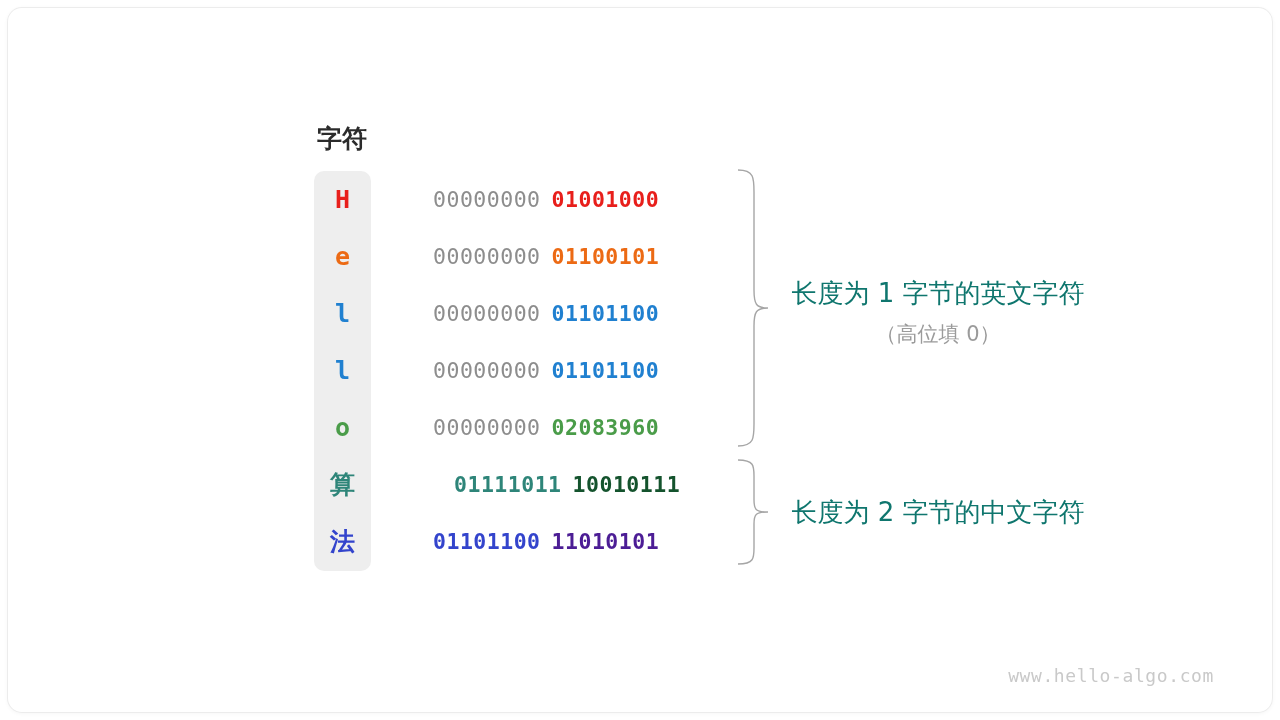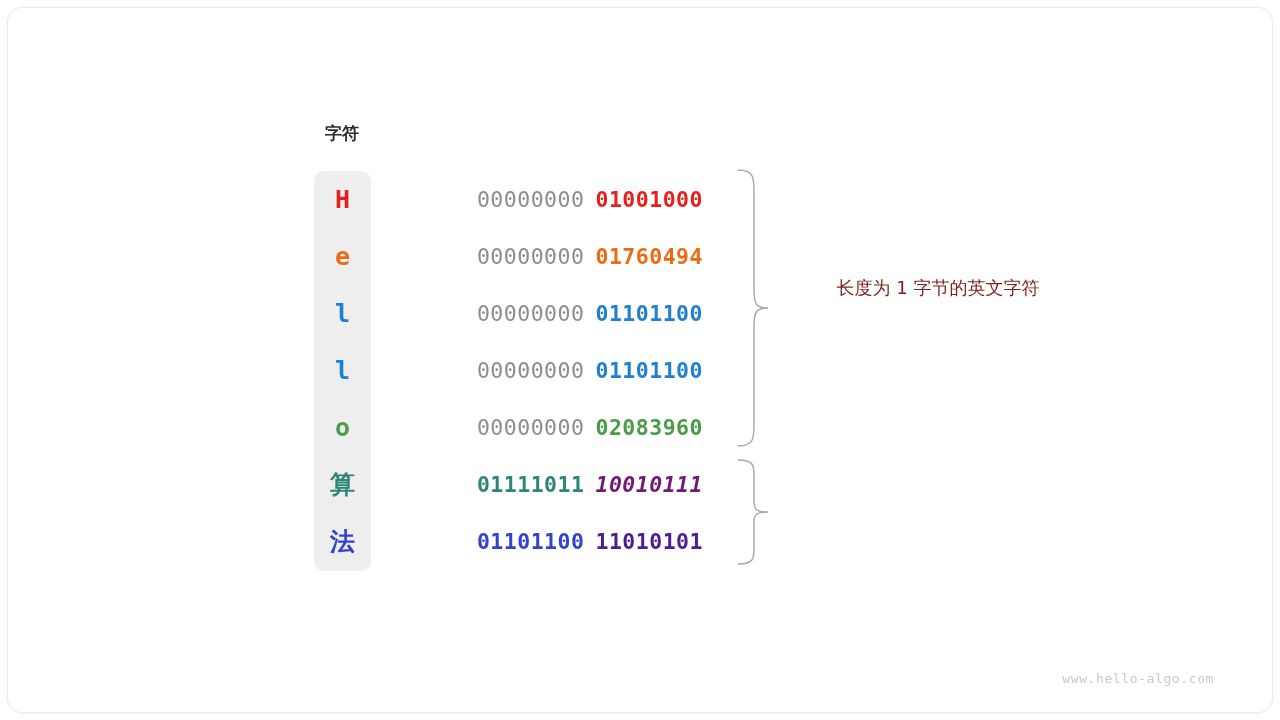--- a/index.html
+++ b/index.html
@@ -32,21 +32,21 @@
     position: absolute;
     font-weight: bold;
     color: #2b2b2b;
     white-space: nowrap;
   }
   .header-char {
     left: 298px;
     top: 114px;
     width: 72px;
     text-align: center;
-    font-size: 17px;
+    font-size: 25px;
     font-family: "DejaVu Sans", sans-serif;
   }
   .header-unicode {
     left: 425px;
     top: 114px;
     width: 265px;
     text-align: center;
     font-size: 25px;
     font-family: "DejaVu Sans Mono", "Liberation Mono", monospace;
     letter-spacing: 1px;
@@ -81,21 +81,21 @@
   
   .bits-row {
     position: absolute;
     left: 425px;
     width: 270px;
     height: 57px;
     line-height: 57px;
     font-family: "DejaVu Sans Mono", "Liberation Mono", monospace;
     font-size: 21.5px;
     white-space: nowrap;
-    text-align: right;
+    text-align: left;
   }
   .byte {
     letter-spacing: 0.5px;
   }
   .byte.pad {
     color: #8d8d8d;
     font-weight: normal;
   }
   .byte.hi {
     font-weight: bold;
@@ -112,38 +112,38 @@
   }
 
   
   .annotation {
     position: absolute;
     text-align: center;
     font-family: "DejaVu Sans", "Liberation Sans", sans-serif;
     white-space: nowrap;
   }
   .ann-main {
-    font-size: 18px;
-    color: #7f1d1d;
+    font-size: 26px;
+    color: #0f766e;
   }
   .ann-sub {
     font-size: 21px;
     color: #9b9b9b;
     margin-top: 9px;
   }
   .annotation-1 { left: 770px; top: 268px; width: 320px; }
   .annotation-2 { left: 770px; top: 487px; width: 320px; }
 
   
   .watermark {
     position: absolute;
     right: 58px;
     bottom: 26px;
     font-family: "DejaVu Sans Mono", "Liberation Mono", monospace;
-    font-size: 13px;
+    font-size: 18px;
     color: #c9c9c9;
     letter-spacing: 0.6px;
   }
 </style>
 </head>
 <body>
 
 <div class="figure-card">
 
   <div class="col-header header-char">字符</div>
@@ -155,25 +155,25 @@
       <div class="char-cell latin" style="top: 220px; color: rgb(236, 106, 20);">e</div>
       <div class="char-cell latin" style="top: 277px; color: rgb(32, 128, 208);">l</div>
       <div class="char-cell latin" style="top: 334px; color: rgb(32, 128, 208);">l</div>
       <div class="char-cell latin" style="top: 391px; color: rgb(74, 156, 73);">o</div>
       <div class="char-cell" style="top: 448px; color: rgb(46, 133, 121);">算</div>
       <div class="char-cell" style="top: 505px; color: rgb(51, 68, 204);">法</div>
     </div>
 
   <div id="bits-rows">
       <div class="bits-row" style="top: 163px;"><span class="byte pad" style="color: rgb(141, 141, 141);">00000000</span><span class="byte-gap"></span><span class="byte hi" style="color: rgb(232, 31, 27);">01001000</span></div>
-      <div class="bits-row" style="top: 220px;"><span class="byte pad" style="color: rgb(141, 141, 141);">00000000</span><span class="byte-gap"></span><span class="byte hi" style="color: rgb(236, 106, 20);">01760494</span></div>
+      <div class="bits-row" style="top: 220px;"><span class="byte pad" style="color: rgb(141, 141, 141);">00000000</span><span class="byte-gap"></span><span class="byte hi" style="color: rgb(236, 106, 20);">01100101</span></div>
       <div class="bits-row" style="top: 277px;"><span class="byte pad" style="color: rgb(141, 141, 141);">00000000</span><span class="byte-gap"></span><span class="byte hi" style="color: rgb(32, 128, 208);">01101100</span></div>
       <div class="bits-row" style="top: 334px;"><span class="byte pad" style="color: rgb(141, 141, 141);">00000000</span><span class="byte-gap"></span><span class="byte hi" style="color: rgb(32, 128, 208);">01101100</span></div>
       <div class="bits-row" style="top: 391px;"><span class="byte pad" style="color: rgb(141, 141, 141);">00000000</span><span class="byte-gap"></span><span class="byte hi" style="color: rgb(74, 156, 73);">02083960</span></div>
-      <div class="bits-row" style="top: 448px;"><span class="byte hi" style="color: rgb(46, 133, 121); margin-left: 21px;">01111011</span><span class="byte-gap"></span><span class="byte hi" style="color: #701a75; font-style: italic;">10010111</span></div>
+      <div class="bits-row" style="top: 448px;"><span class="byte hi" style="color: rgb(46, 133, 121); margin-left: 21px;">01111011</span><span class="byte-gap"></span><span class="byte hi" style="color: #14532d;">10010111</span></div>
       <div class="bits-row" style="top: 505px;"><span class="byte hi" style="color: rgb(51, 68, 204);">01101100</span><span class="byte-gap"></span><span class="byte hi" style="color: #4c1d95;">11010101</span></div>
     </div>
 
   <svg class="brace-svg" viewBox="0 0 56 420">
 
     <path d="M 18 12
              C 34 12, 34 20, 34 34
              L 34 132
              C 34 146, 36 150, 48 150
              C 36 150, 34 154, 34 168
@@ -184,17 +184,21 @@
              C 34 302, 34 308, 34 318
              L 34 342
              C 34 352, 36 354, 48 354
              C 36 354, 34 356, 34 366
              L 34 390
              C 34 400, 34 406, 18 406" fill="none" stroke="#a6a6a6" stroke-width="1.4"></path>
   </svg>
 
   <div class="annotation annotation-1">
     <div class="ann-main">长度为 1 字节的英文字符</div>
+    <div class="ann-sub">（高位填 0）</div>
   </div>
+  <div class="annotation annotation-2">
+    <div class="ann-main">长度为 2 字节的中文字符</div>
+  </div>
 
   <div class="watermark">www.hello-algo.com</div>
 
 </div>
 
 </body></html>

